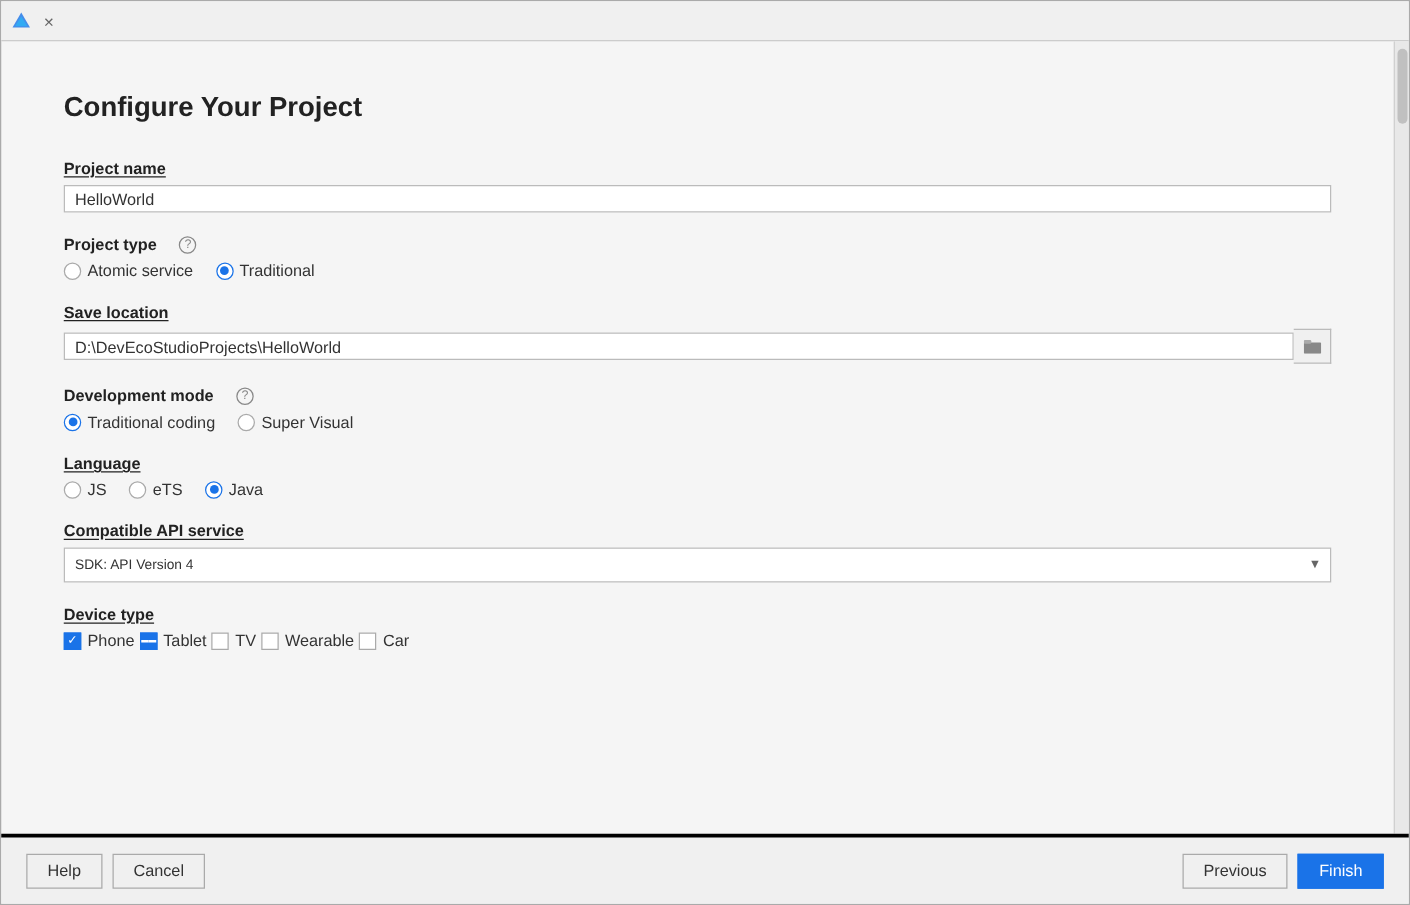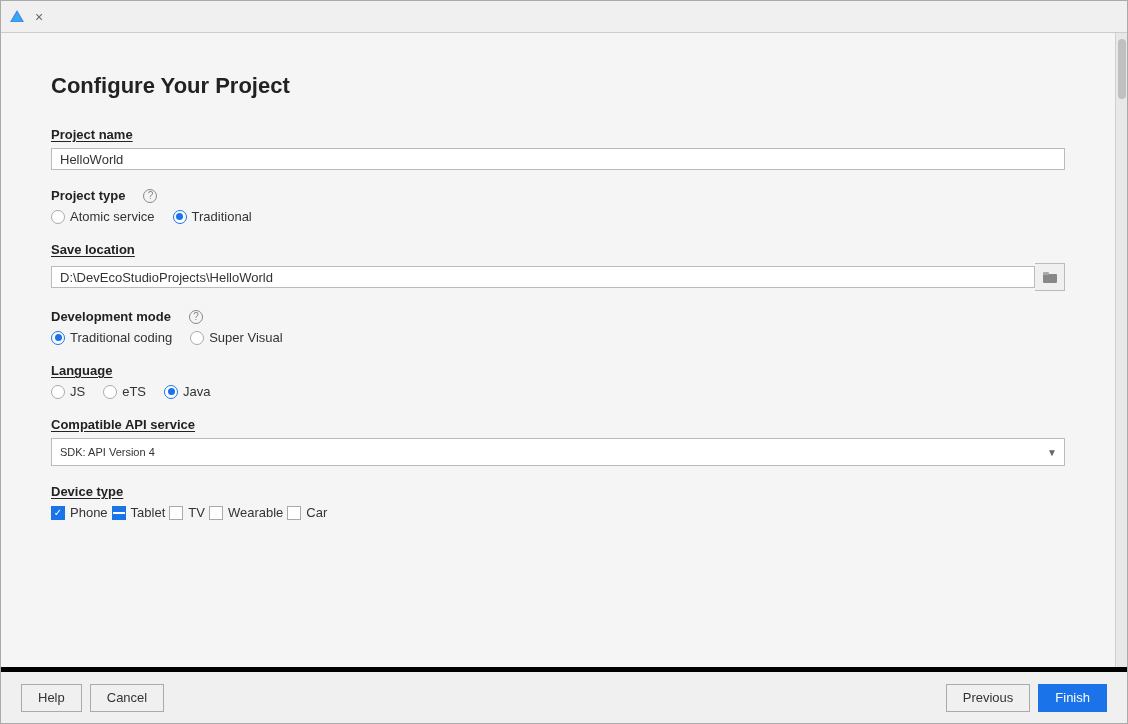--- a/index.html
+++ b/index.html
@@ -251,21 +251,21 @@
       right: 8px;
       top: 50%;
       transform: translateY(-50%);
       pointer-events: none;
       color: #666;
       font-size: 10px;
     }
     .footer {
       height: 56px;
       background: #f0f0f0;
-      border-top: 5px solid #000000;
+      border-top: 3px solid #000000;
       display: flex;
       align-items: center;
       padding: 0 20px;
       flex-shrink: 0;
     }
     .footer-left {
       display: flex;
       gap: 8px;
     }
     .footer-right {

